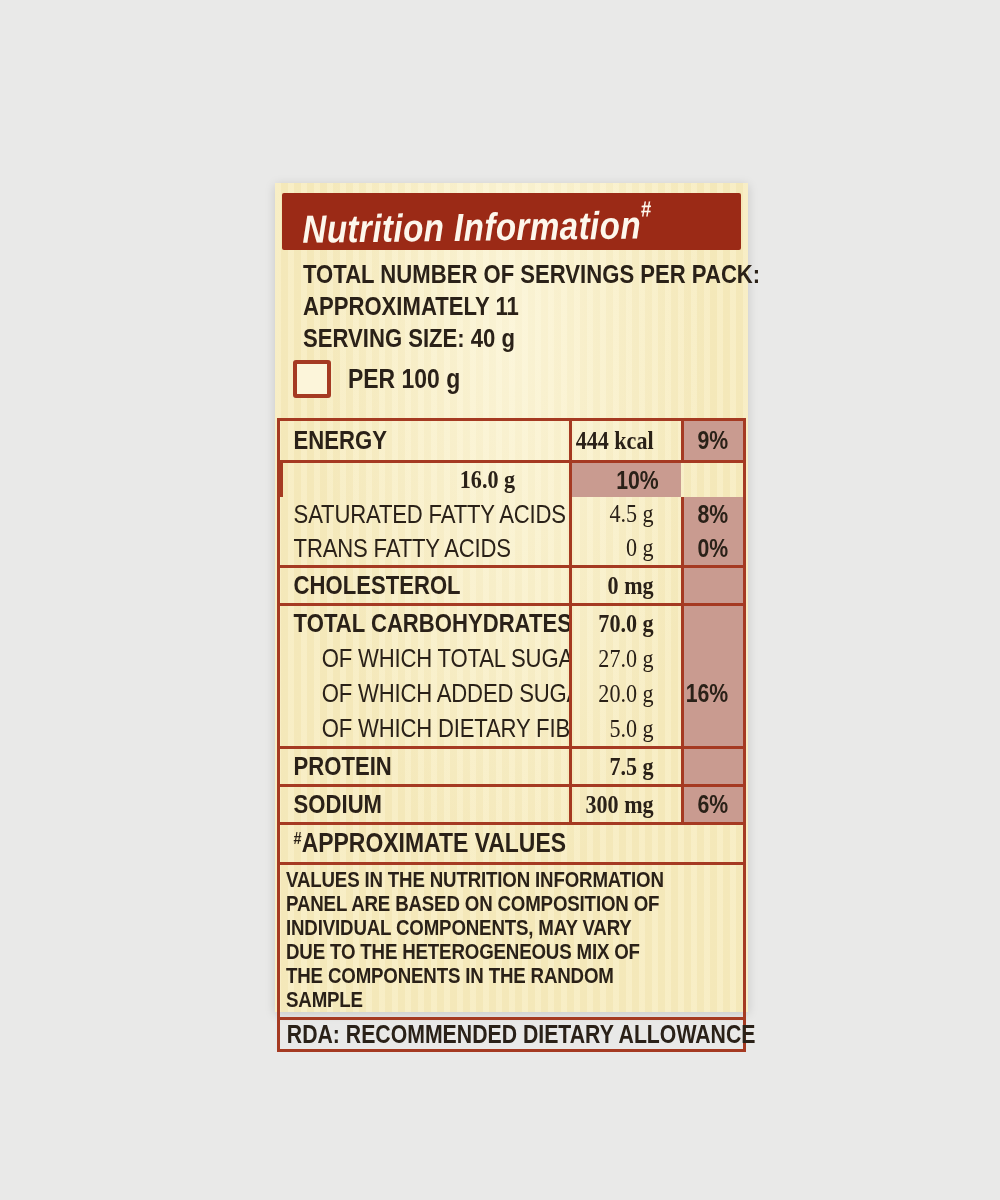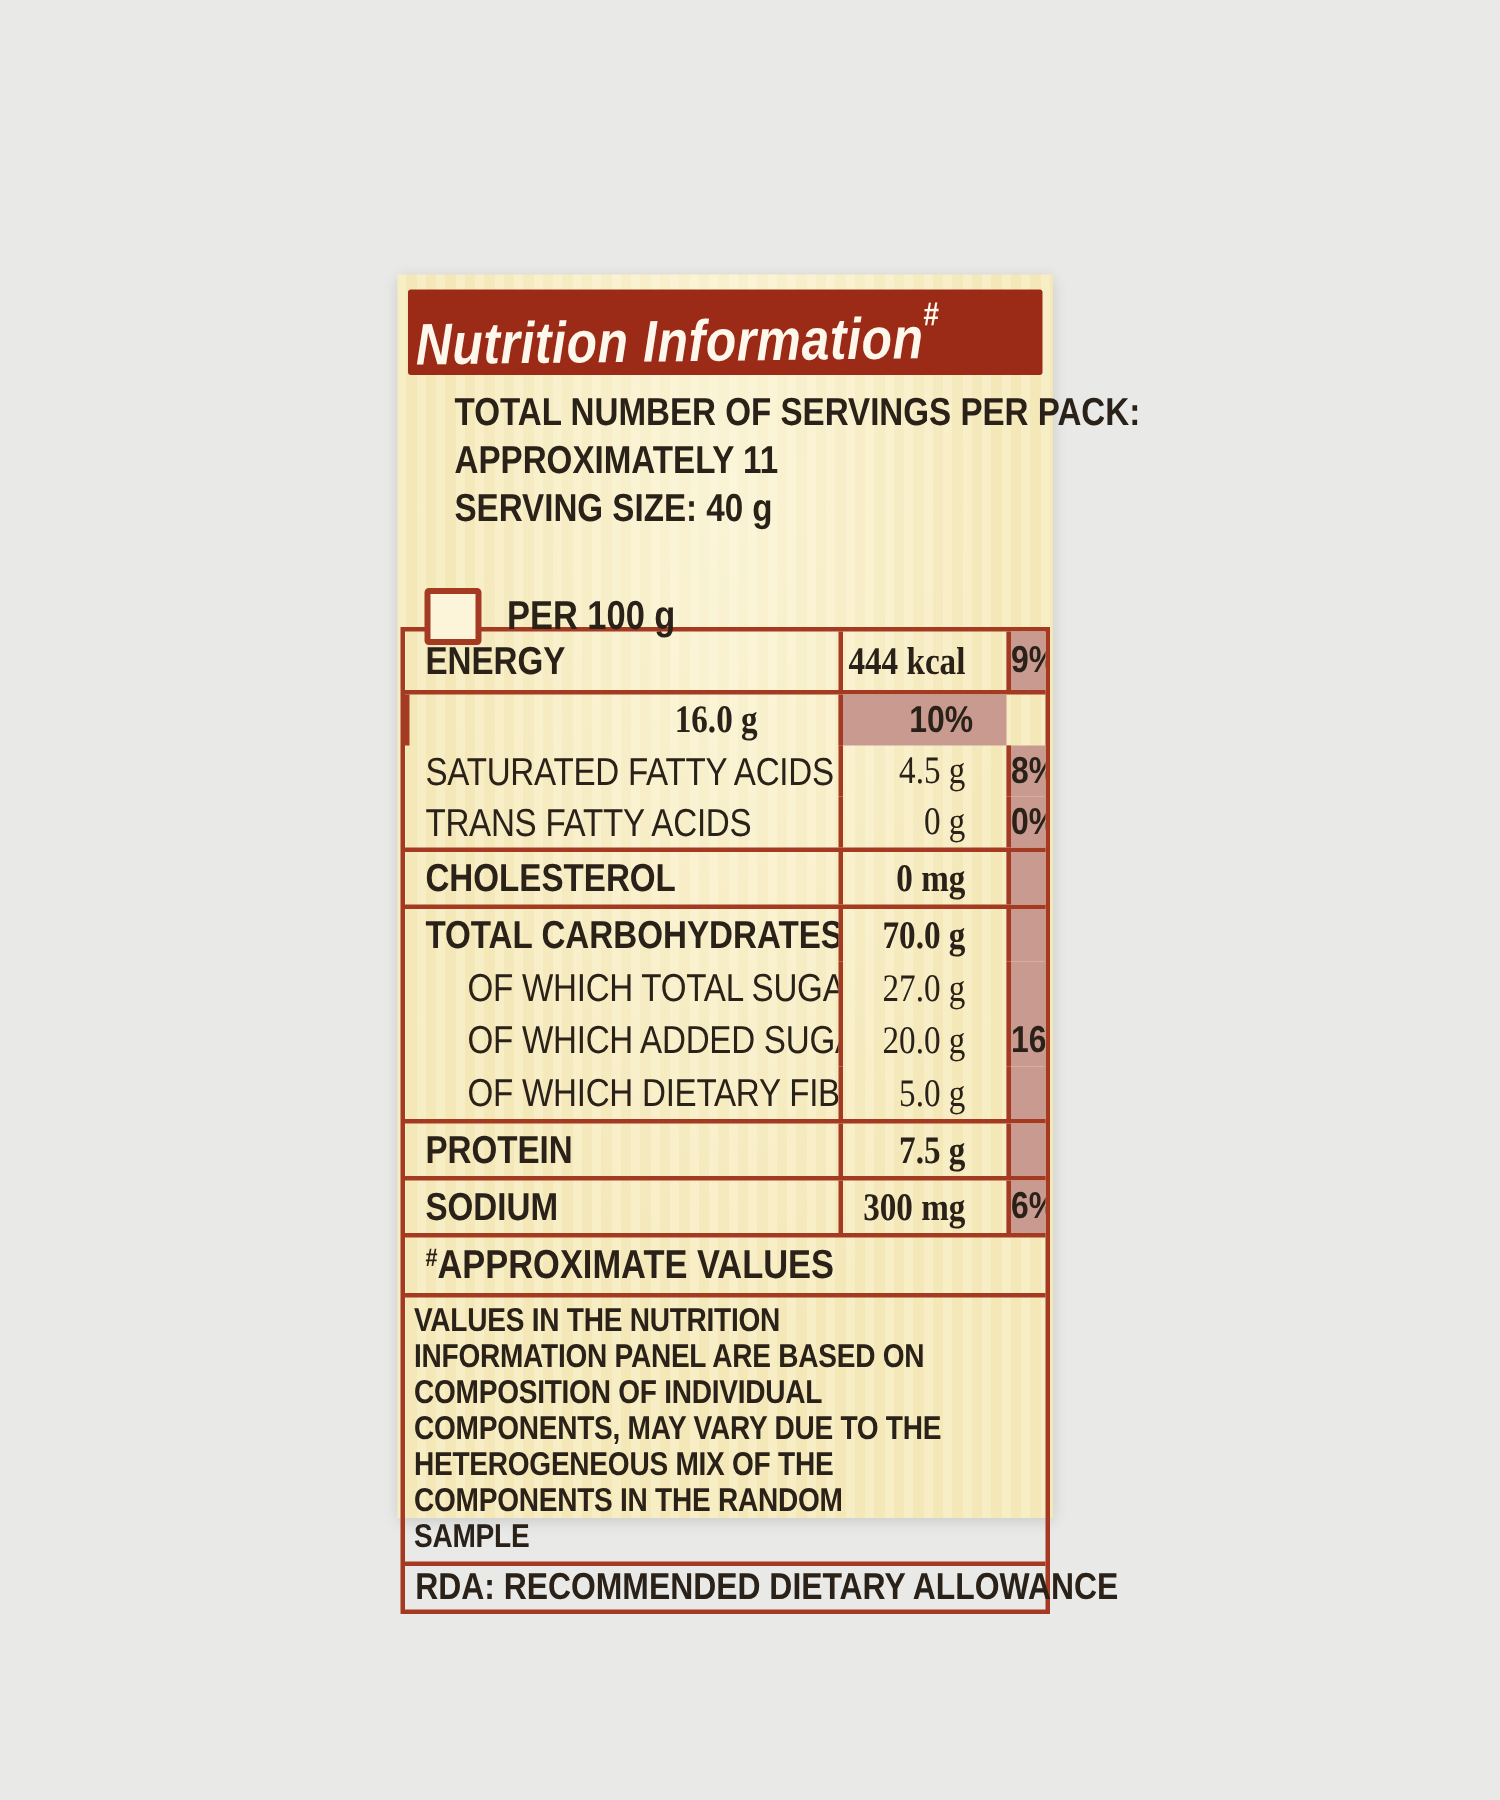--- a/index.html
+++ b/index.html
@@ -16,22 +16,22 @@
   html,body{width:1000px;height:1200px;}
   body{
     background:var(--page-bg);
     font-family:"Liberation Sans", sans-serif;
     color:var(--ink);
     position:relative;
     overflow:hidden;
   }
   .label{
     position:absolute;
-    left:265px; top:183px;
-    width:437px; height:829px;
+    left:275px; top:183px;
+    width:473px; height:829px;
     background:
       radial-gradient(ellipse at 50% 18%, rgba(255,252,235,.55), rgba(255,252,235,0) 60%),
       repeating-linear-gradient(90deg, rgba(255,255,255,.10) 0 6px, rgba(205,180,110,.07) 6px 13px),
       var(--cream);
     box-shadow:0 2px 10px rgba(0,0,0,.15);
     padding:10px 2px 8px 2px;
   }
   
   .tx{
     display:block;
@@ -53,25 +53,25 @@
   .hdr .tx{
     text-align:center;
     font-size:39px; line-height:57px;
     font-weight:700; font-style:italic;
     color:var(--white-ink);
     letter-spacing:.5px;
     transform:scaleX(.85) rotate(-.6deg);
   }
   .hdr sup{font-size:22px; vertical-align:22px; font-style:normal;}
   
-  .info{margin:8px 0 0 36px;}
+  .info{margin:8px 0 0 26px;}
   .info .tx{font-size:26px; line-height:32px; font-weight:700;}
   
   .legend{position:relative; height:46px; margin-top:2px;}
-  .leg{position:absolute; display:flex; align-items:flex-end;margin-top:31px;}
+  .leg{position:absolute; display:flex; align-items:center;}
   .leg-a{left:16px; top:3px;}
   .leg-b{left:258px; top:0;}
   .swatch{
     width:38px; height:38px;
     border:4px solid var(--red);
     border-radius:3px;
     flex:0 0 auto;
   }
   .swatch.cream{background:#fcf5da;}
   .swatch.pink{background:var(--pink); width:41px; height:41px;}

